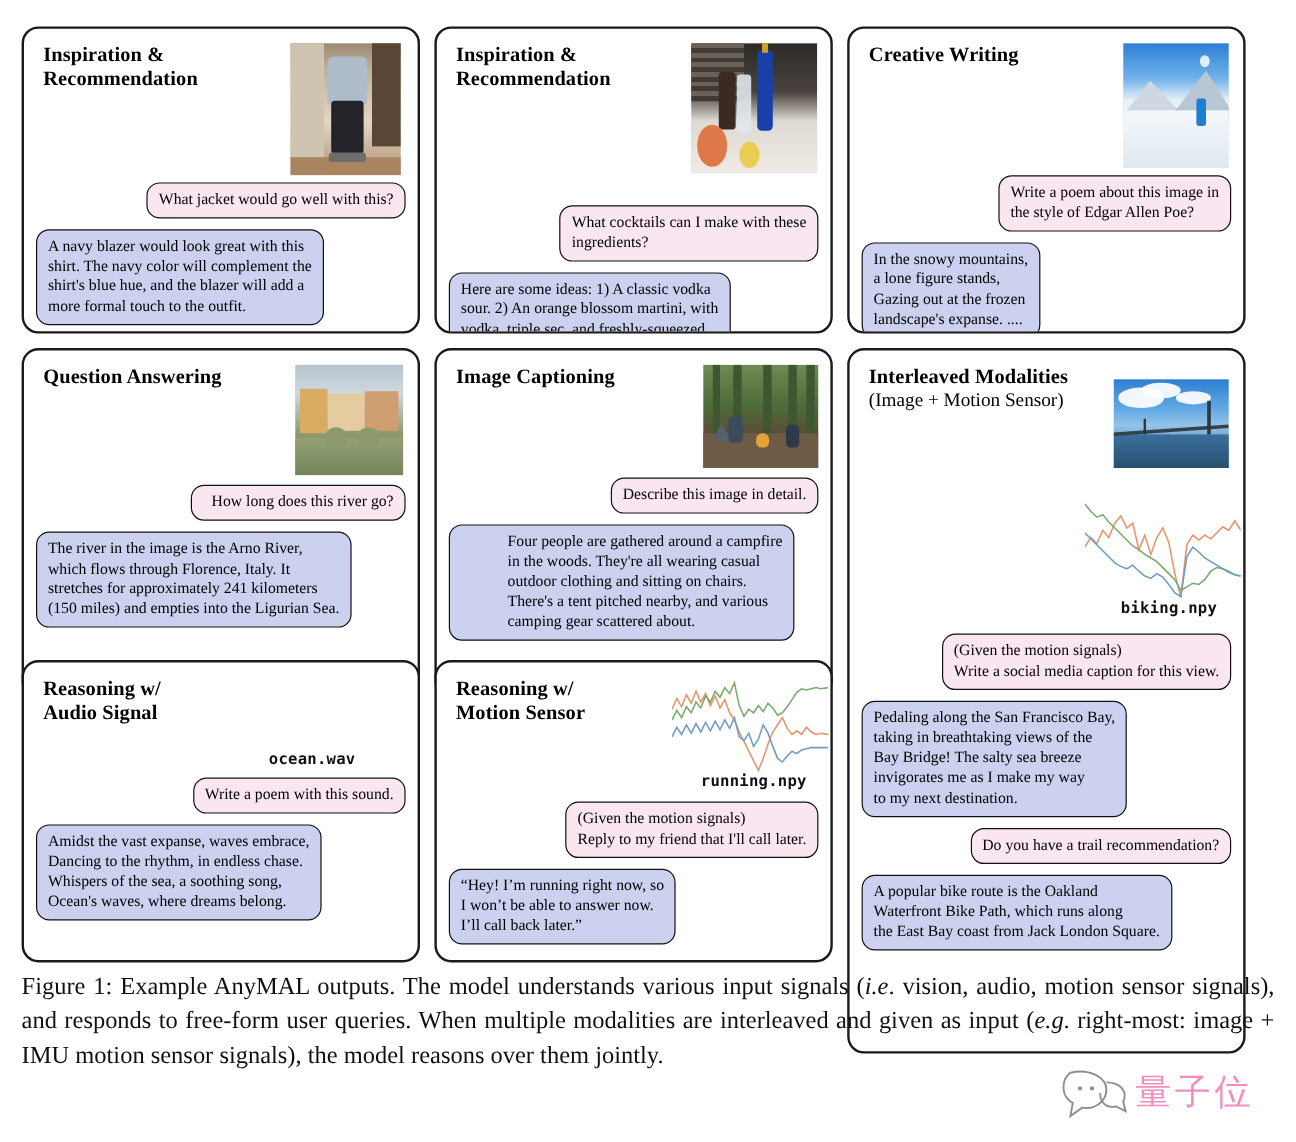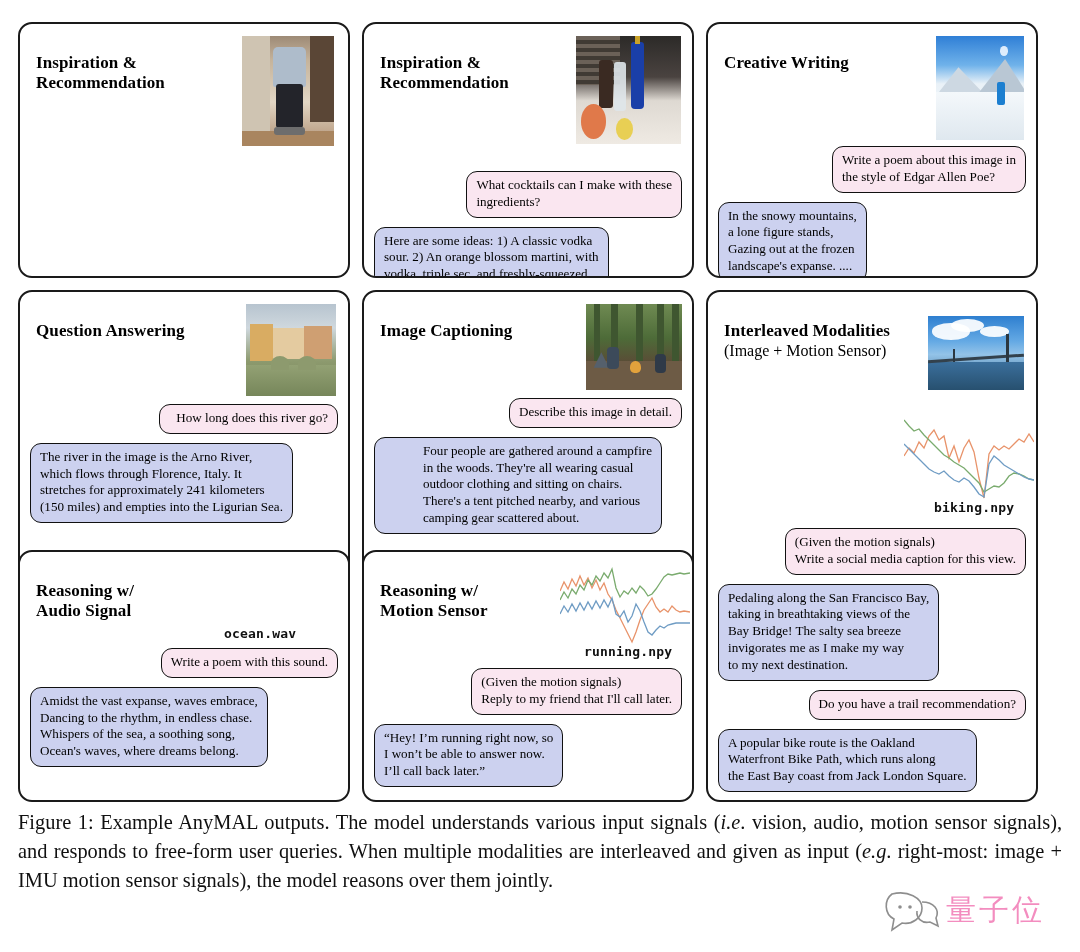--- a/index.html
+++ b/index.html
@@ -36,27 +36,26 @@
 
   
   .col1 { left: 0px;   width: 332px; }
   .col2 { left: 344px; width: 332px; }
   .col3 { left: 688px; width: 332px; }
 
   
   .row1 { top: 0px;   height: 256px; }
   .row2 { top: 268px; height: 292px; }
   .row3 { top: 528px; height: 252px; }
-  .rowTall { top: 268px; height: 512px; }
+  .rowTall { top: 268px; height: 588px; }
 
   .panel-head {
     position: relative;
     padding: 12px 14px 0 16px;
     min-height: 20px;
-    margin-top: 17px;
   }
   .panel-title {
     font-weight: bold;
     font-size: 17px;
     line-height: 1.18;
     letter-spacing: .1px;
     white-space: pre-line;
     max-width: 205px;
   }
   .panel-subtitle {
@@ -224,20 +223,27 @@
     </div>
     <div class="thumb" style="left:222px; top:12px; width:92px; height:110px;">
       <div class="ph img-outfit">
         <div class="wall"></div>
           <div class="door"></div>
           <div class="floor"></div>
         <div class="torso"></div>
           <div class="legs"></div>
           <div class="shoes"></div>
       </div>
+    </div>
+    <div class="bubbles" style="top:128px;">
+      <div class="bubble user" style="max-width:248px;">What jacket would go well with this?</div>
+      <div class="bubble bot" style="max-width:278px;">A navy blazer would look great with this
+shirt. The navy color will complement the
+shirt's blue hue, and the blazer will add a
+more formal touch to the outfit.</div>
     </div>
   </div>
 
   <div class="panel col2 row1">
     <div class="panel-head">
       <div class="panel-title">Inspiration &amp;
 Recommendation</div>
     </div>
     <div class="thumb" style="left:212px; top:12px; width:105px; height:108px;">
       <div class="ph img-cocktail">

